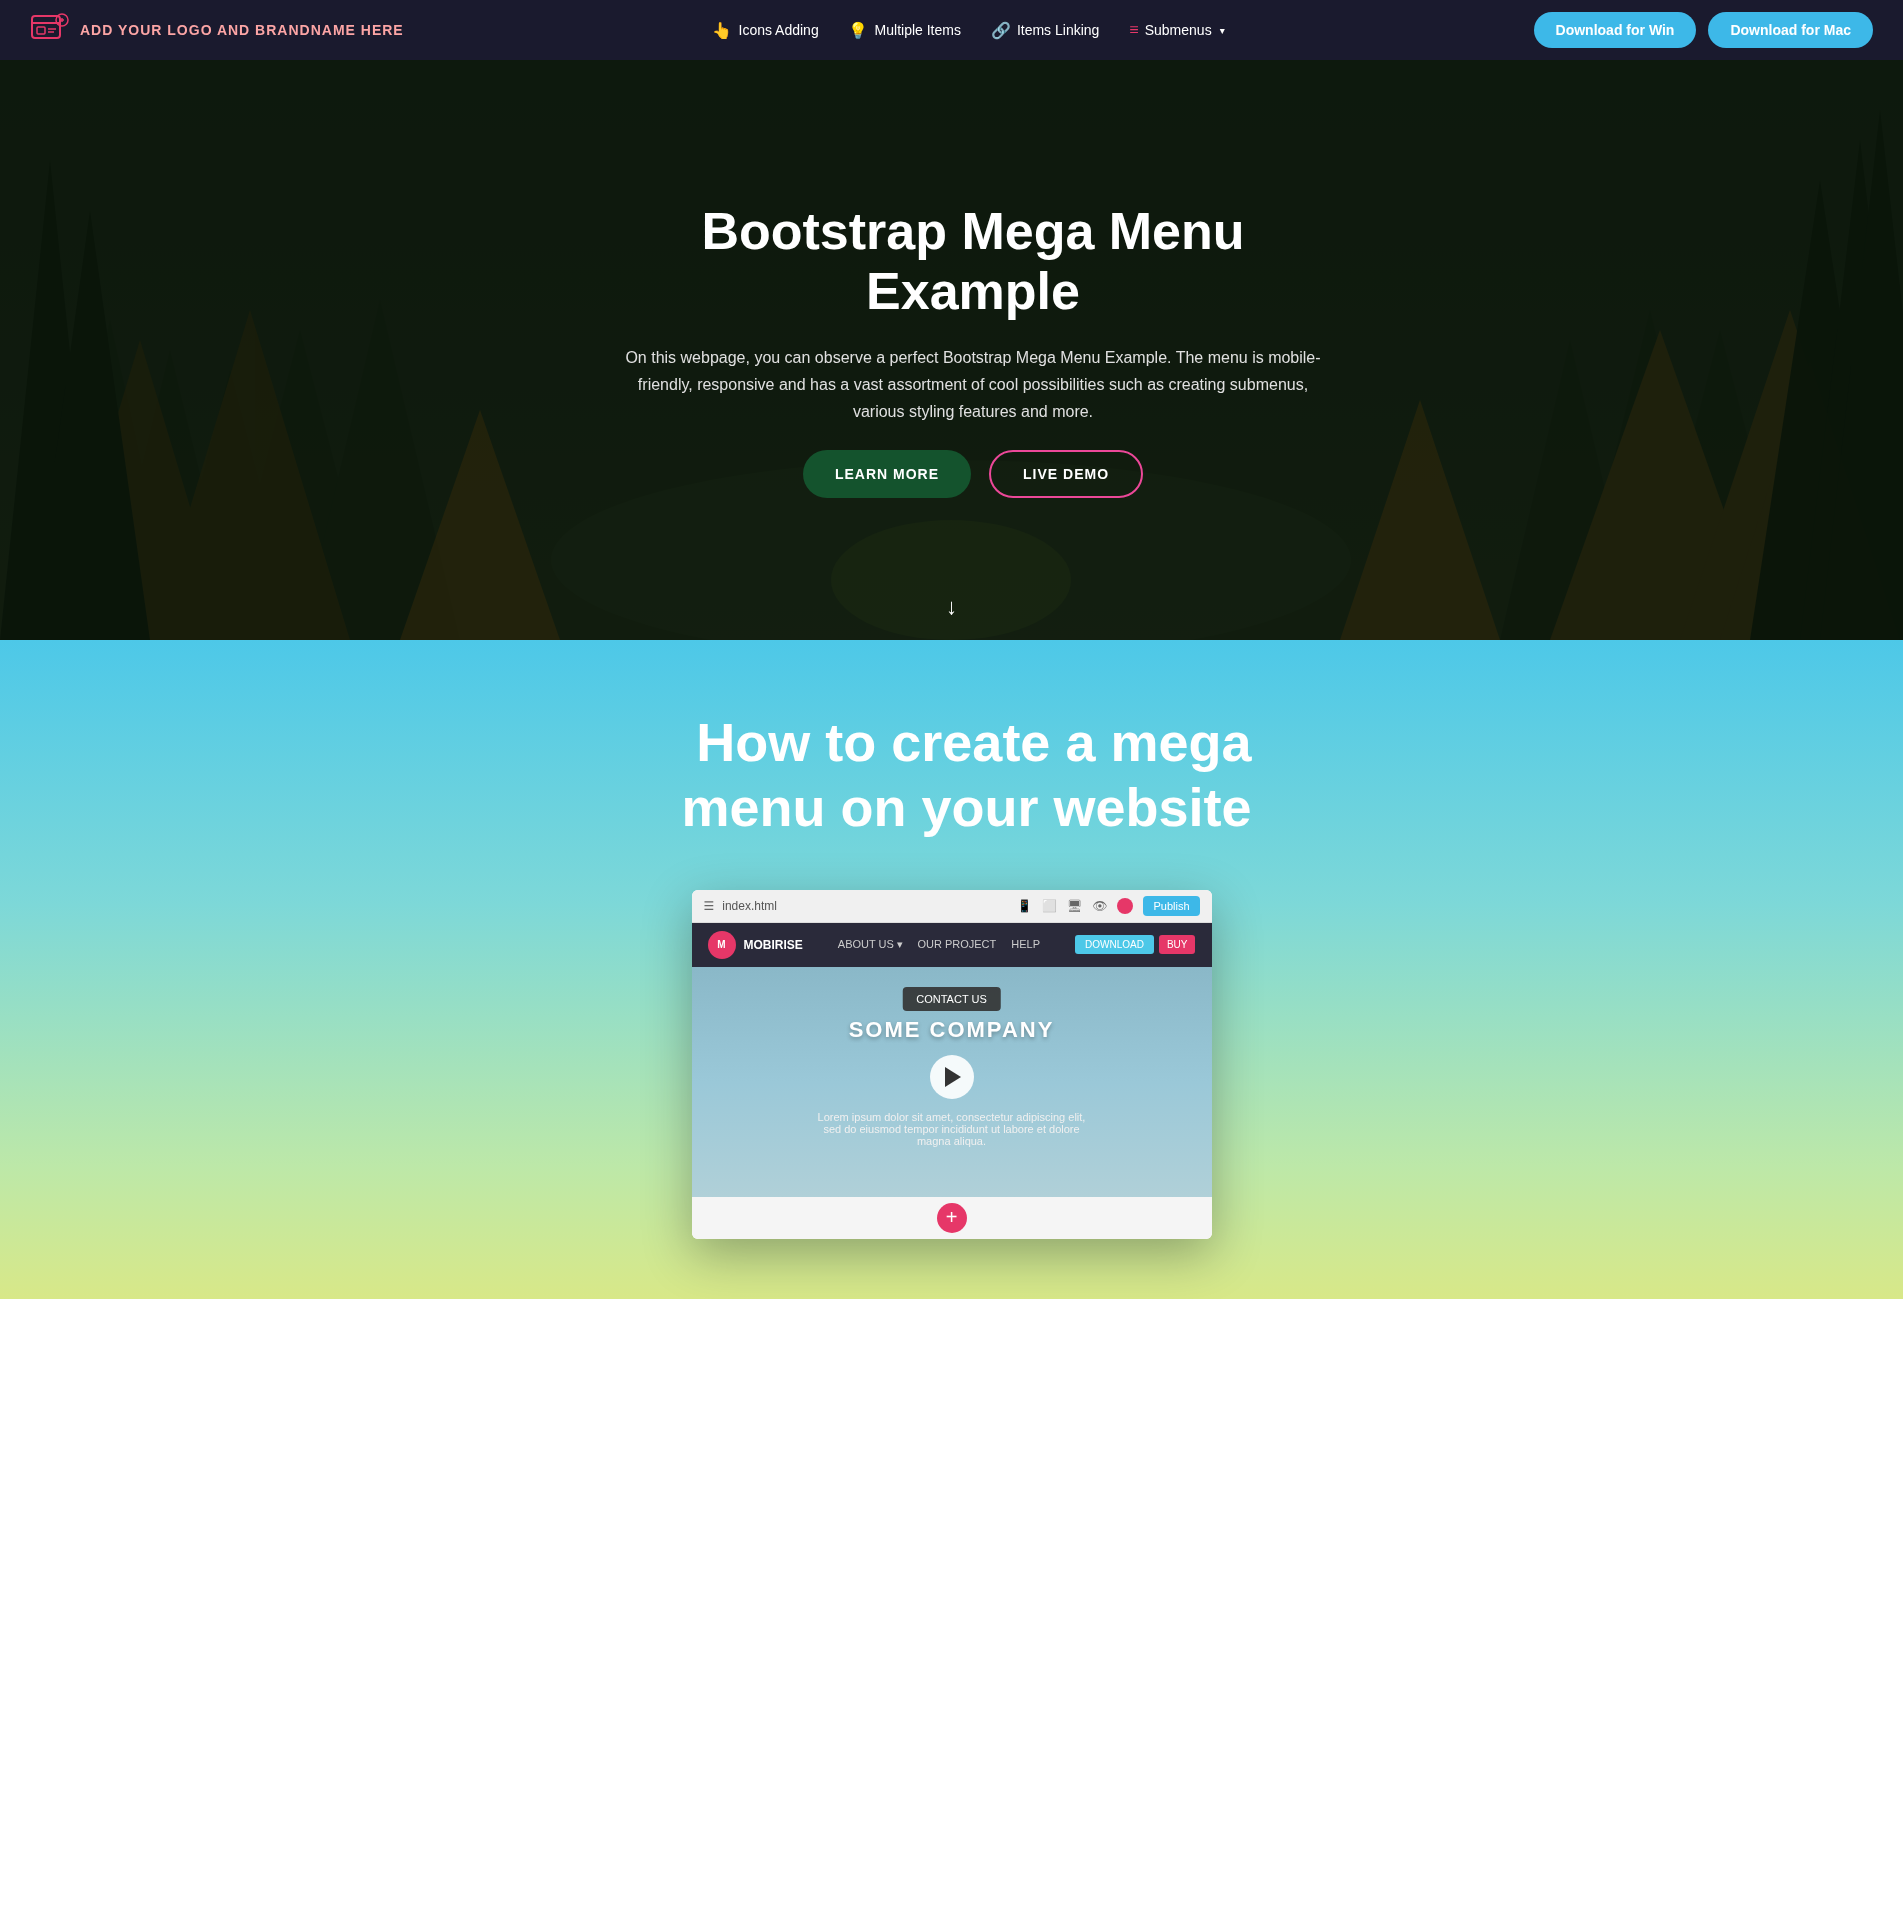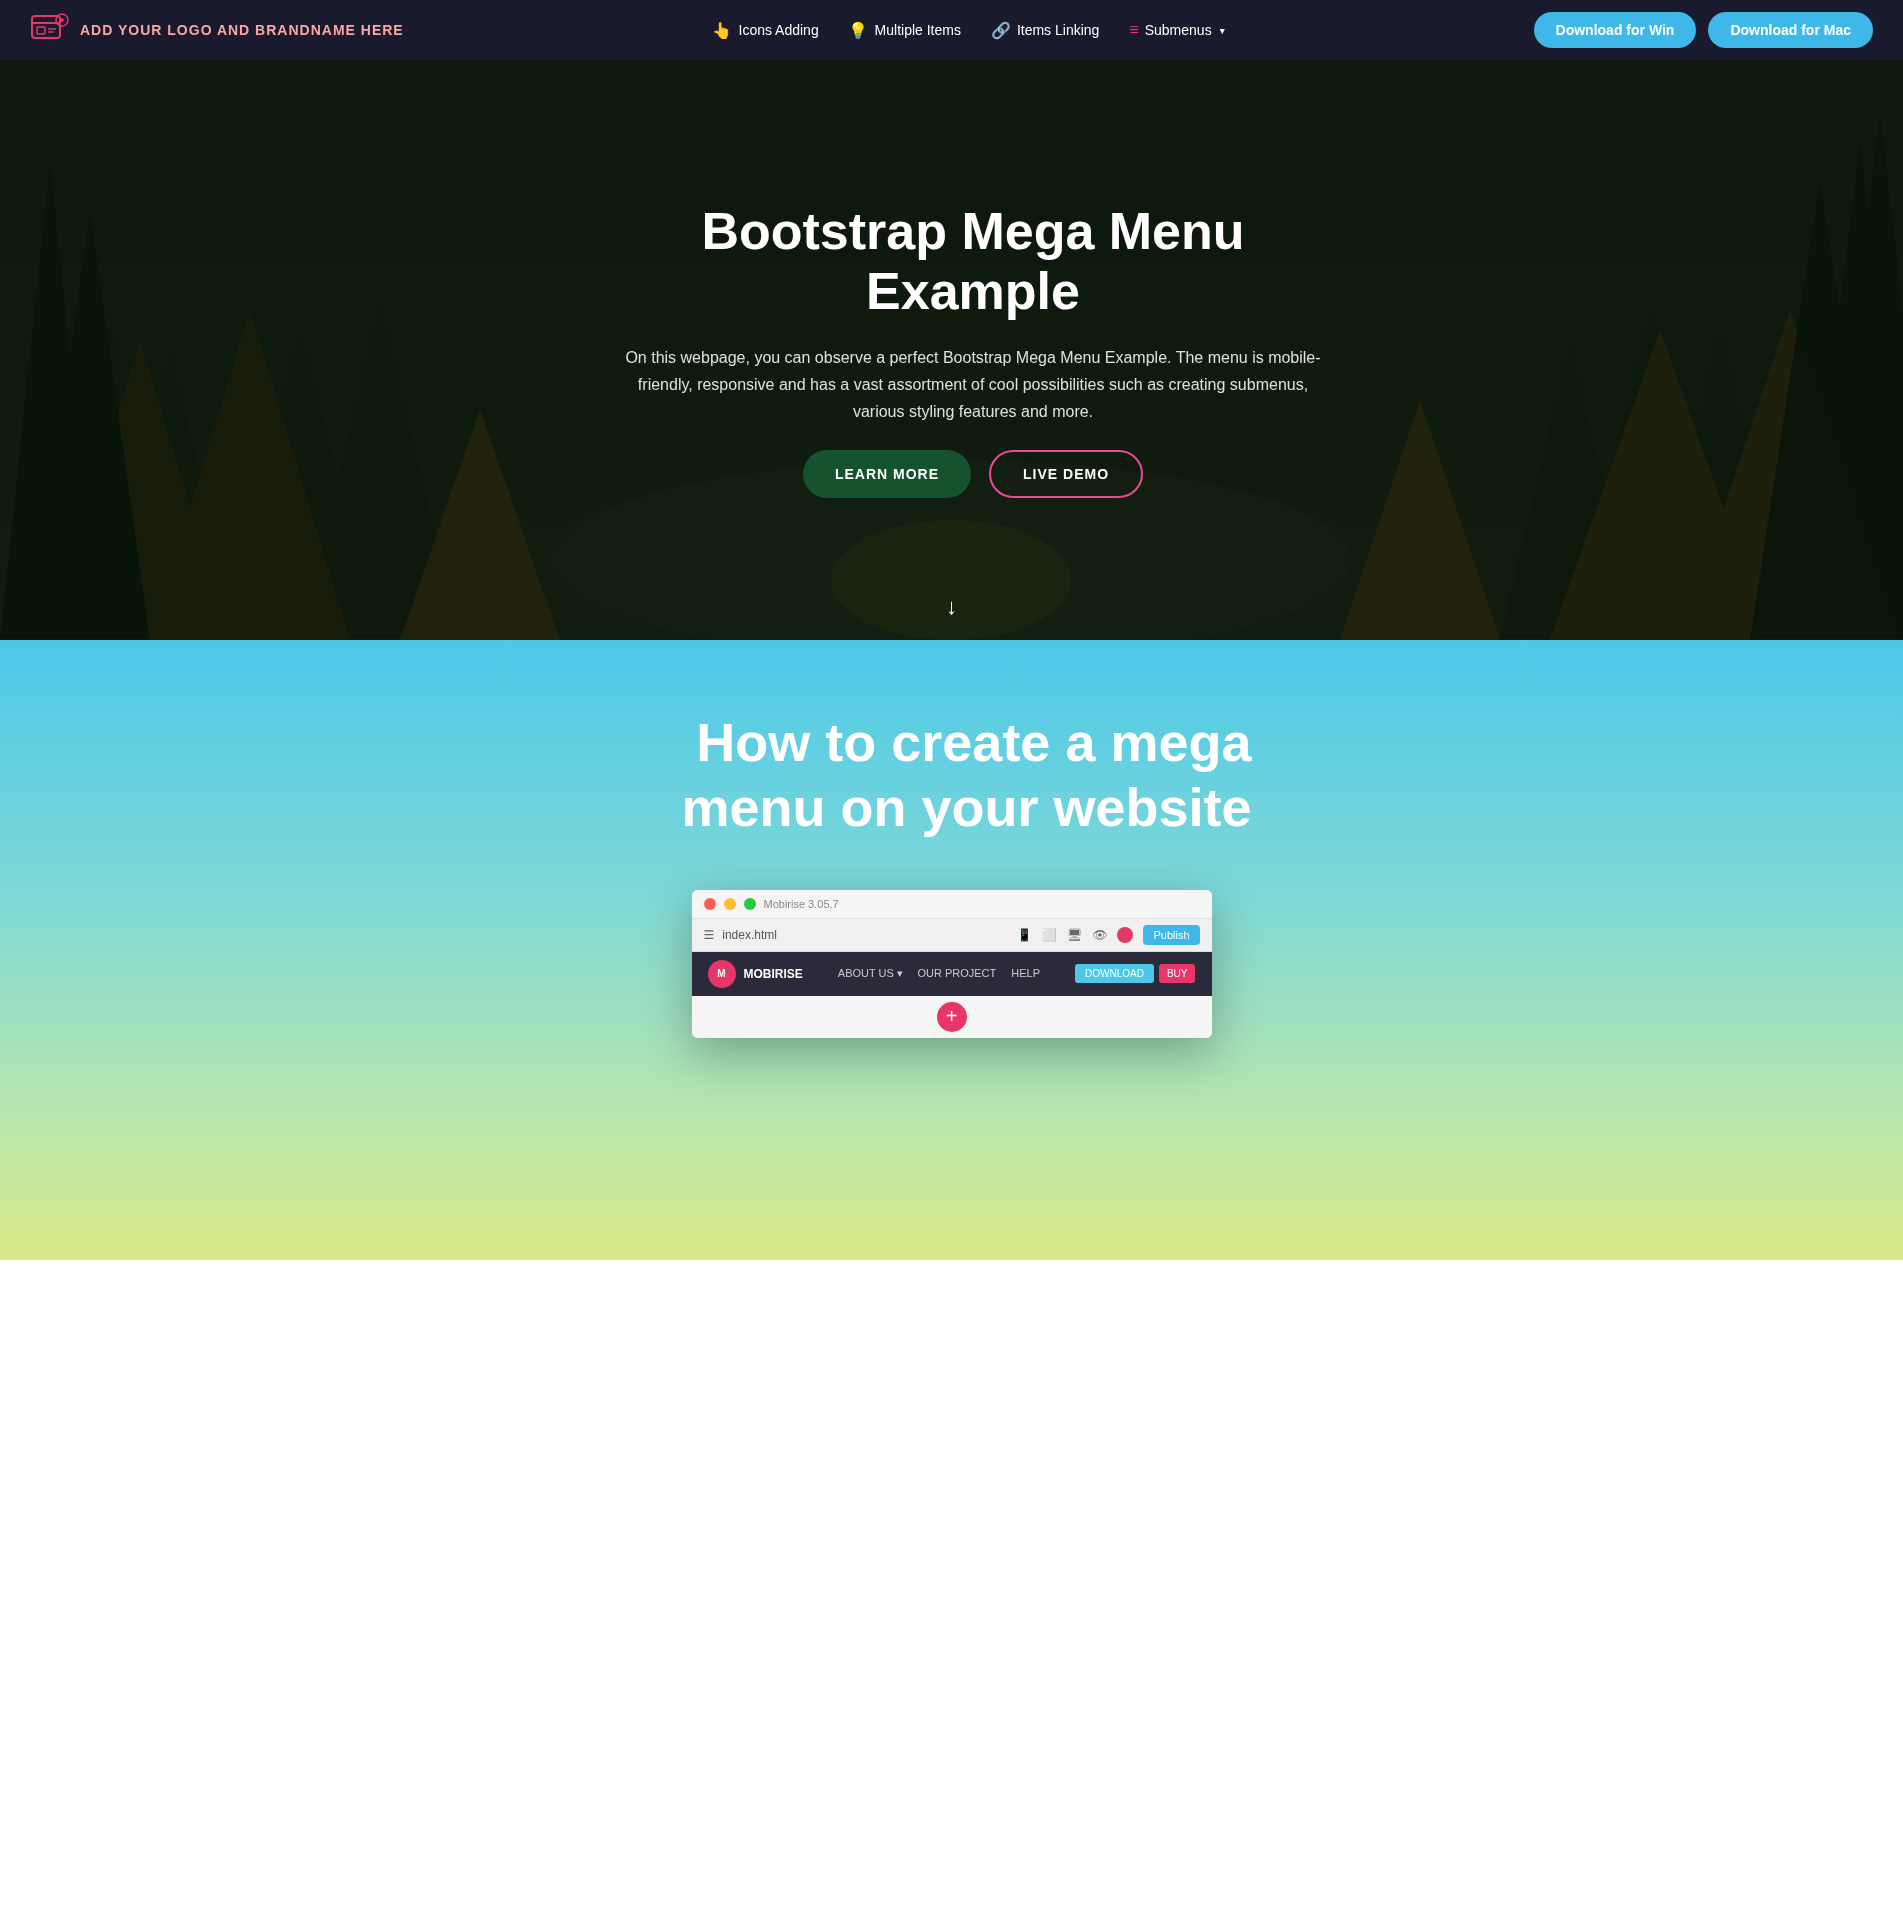--- a/index.html
+++ b/index.html
@@ -497,28 +497,20 @@
   <div class="hero-scroll-indicator">
     <span>↓</span>
   </div>
 </section>
 
 <section class="section-how">
   <h2 class="section-how-title">How to create a mega menu on your website</h2>
 
   <div class="section-how-video">
 
-    <div class="video-titlebar">
-      <div class="video-titlebar-left">
-        <span class="titlebar-btn titlebar-btn-red"></span>
-        <span class="titlebar-btn titlebar-btn-yellow"></span>
-        <span class="titlebar-btn titlebar-btn-green"></span>
-        <span class="titlebar-text">Mobirise 3.05.7</span>
-      </div>
-    </div>
 
     <div class="video-toolbar">
       <span class="toolbar-icon">☰</span>
       <span class="toolbar-filename">index.html</span>
       <div class="toolbar-right">
         <span class="toolbar-icon">📱</span>
         <span class="toolbar-icon">⬜</span>
         <span class="toolbar-icon">🖥</span>
         <span class="toolbar-icon">👁</span>
         <span class="color-dot-red"></span>
@@ -535,18 +527,26 @@
         <span class="inner-nav-link">ABOUT US ▾</span>
         <span class="inner-nav-link">OUR PROJECT</span>
         <span class="inner-nav-link">HELP</span>
       </div>
       <div style="display:flex;gap:5px;">
         <button class="inner-download-btn">DOWNLOAD</button>
         <button class="inner-buy-btn">BUY</button>
       </div>
     </div>
 
+    <div class="video-inner-content">
+      <div class="video-inner-menu-popup">CONTACT US</div>
+      <div class="video-inner-title">SOME COMPANY</div>
+      <div class="video-inner-play">
+        <div class="video-inner-play-triangle"></div>
+      </div>
+      <p class="video-inner-subtitle">Lorem ipsum dolor sit amet, consectetur adipiscing elit, sed do eiusmod tempor incididunt ut labore et dolore magna aliqua.</p>
+    </div>
 
     <div class="video-toolbar-bottom">
       <div class="add-btn">+</div>
     </div>
   </div>
 </section>
 
 </body></html>

